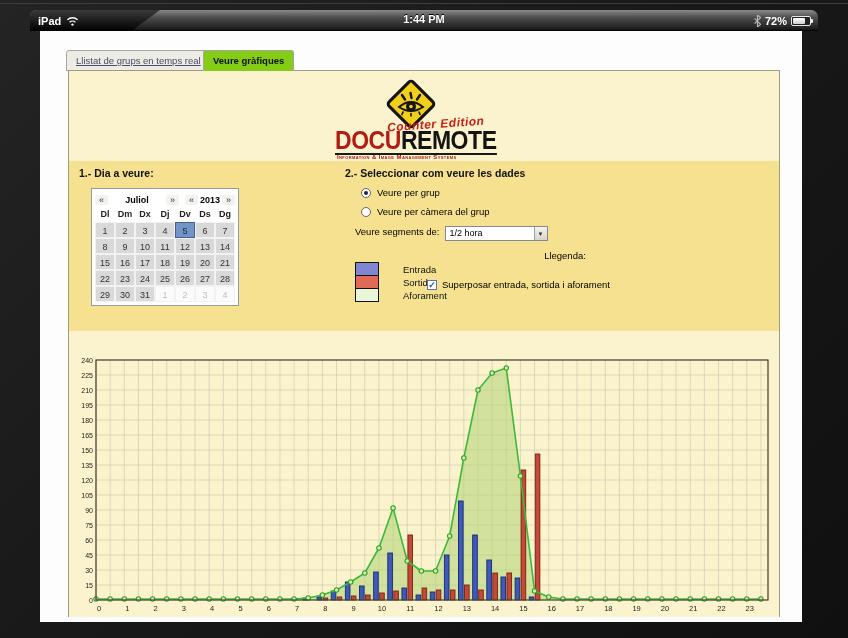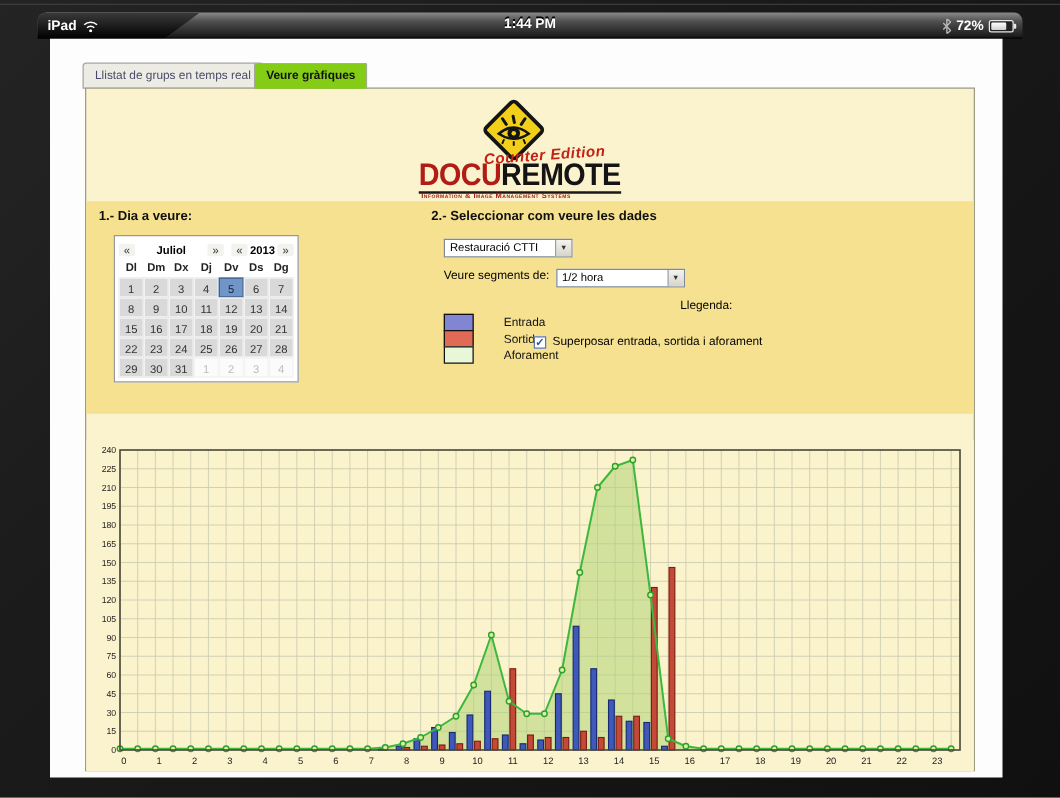--- a/index.html
+++ b/index.html
@@ -20,21 +20,21 @@
   .sb-right { position:absolute; right:7px; top:0; height:21px; display:flex; align-items:center; gap:4px; }
   .batt { position:relative; width:20px; height:10px; border:1px solid #e8e8e8; border-radius:2px; background:#222; }
   .batt:after { content:""; position:absolute; right:-3px; top:2px; width:2px; height:4px; background:#e8e8e8; border-radius:0 1px 1px 0; }
   .batt-fill { position:absolute; left:1px; top:1px; height:6px; background:linear-gradient(#fff,#cfcfcf); border-radius:1px; }
 
   
   .page { position:absolute; left:40px; top:31px; width:762px; height:591px; background:#fdfdfd; }
 
   .tab { position:absolute; top:19px; height:21px; font-size:9.5px; padding:4px 9px 0 9px;
          border:1px solid #a5a5a5; border-radius:3px 3px 0 0; }
-  .tab.inactive { left:26px; background:#ececе4; background:#ecece4; color:#4a4a6a; }
+  .tab.inactive { left:26px; background:#ececе4; background:#ecece4; color:#4a4a6a; text-decoration:underline; }
   .tab.active { left:163px; background:#84cc16; border-bottom:none; font-weight:bold; color:#111; z-index:3; }
 
   .contentbox { position:absolute; left:28px; top:39px; width:712px; height:547px;
     background:#fbf3ce; border:1px solid #9c9c85; }
 
   
   .logo { position:relative; width:190px; margin:6px auto 0 auto; height:84px; }
   .logo-sign { position:absolute; left:52px; top:2px; }
   .logo-edition { position:absolute; left:58px; top:40px; font-size:12px; font-weight:bold; font-style:italic;
     color:#c42015; transform:rotate(-4deg); letter-spacing:.5px; white-space:nowrap; }
@@ -194,27 +194,31 @@
               <div class="cal-day">31</div>
               <div class="cal-day muted">1</div>
               <div class="cal-day muted">2</div>
               <div class="cal-day muted">3</div>
               <div class="cal-day muted">4</div>
             </div>
         </div>
 
         <div class="sec2">
           <div class="sec-title">2.- Seleccionar com veure les dades</div>
-
-          <div class="sel-group">
-            <span class="selectbox">
-              <span class="val">Restauració CTTI</span>
-              <span class="btn">▼</span>
-            </span>
-          </div>
+          <div id="radio-rows">
+              <div class="radio-row">
+                <span class="radio sel"></span>
+                <span>Veure per grup</span>
+              </div>
+              <div class="radio-row">
+                <span class="radio"></span>
+                <span>Veure per càmera del grup</span>
+              </div>
+            </div>
+
 
           <div class="seg-row">
             <span>Veure segments de:</span>
             <span class="selectbox">
               <span class="val">1/2 hora</span>
               <span class="btn">▼</span>
             </span>
           </div>
 
           <div class="legend-title">Llegenda:</div>

